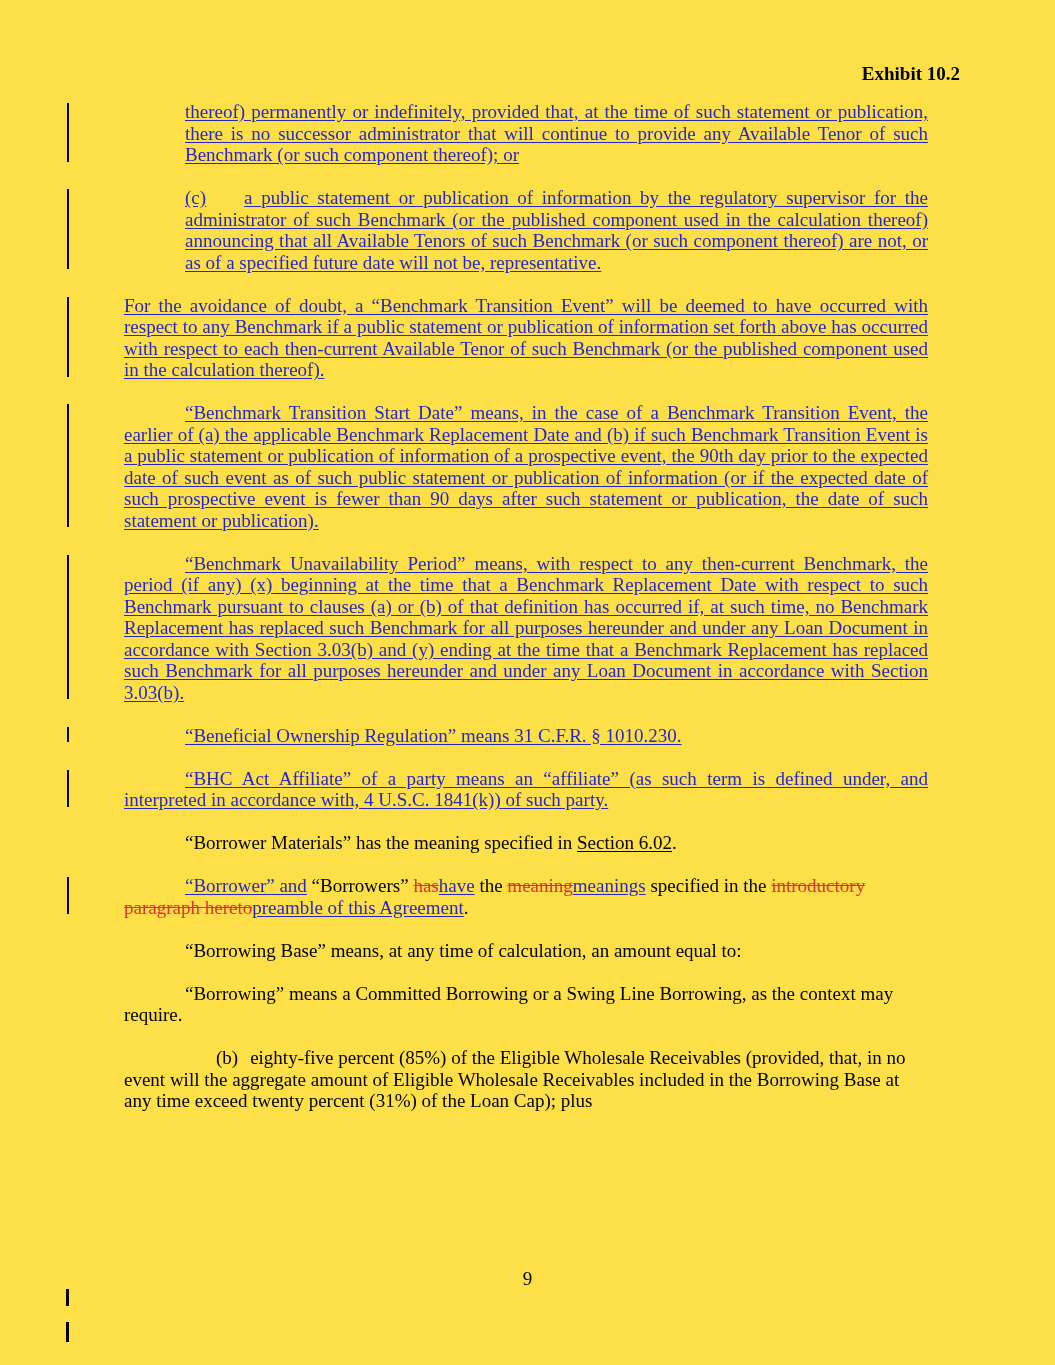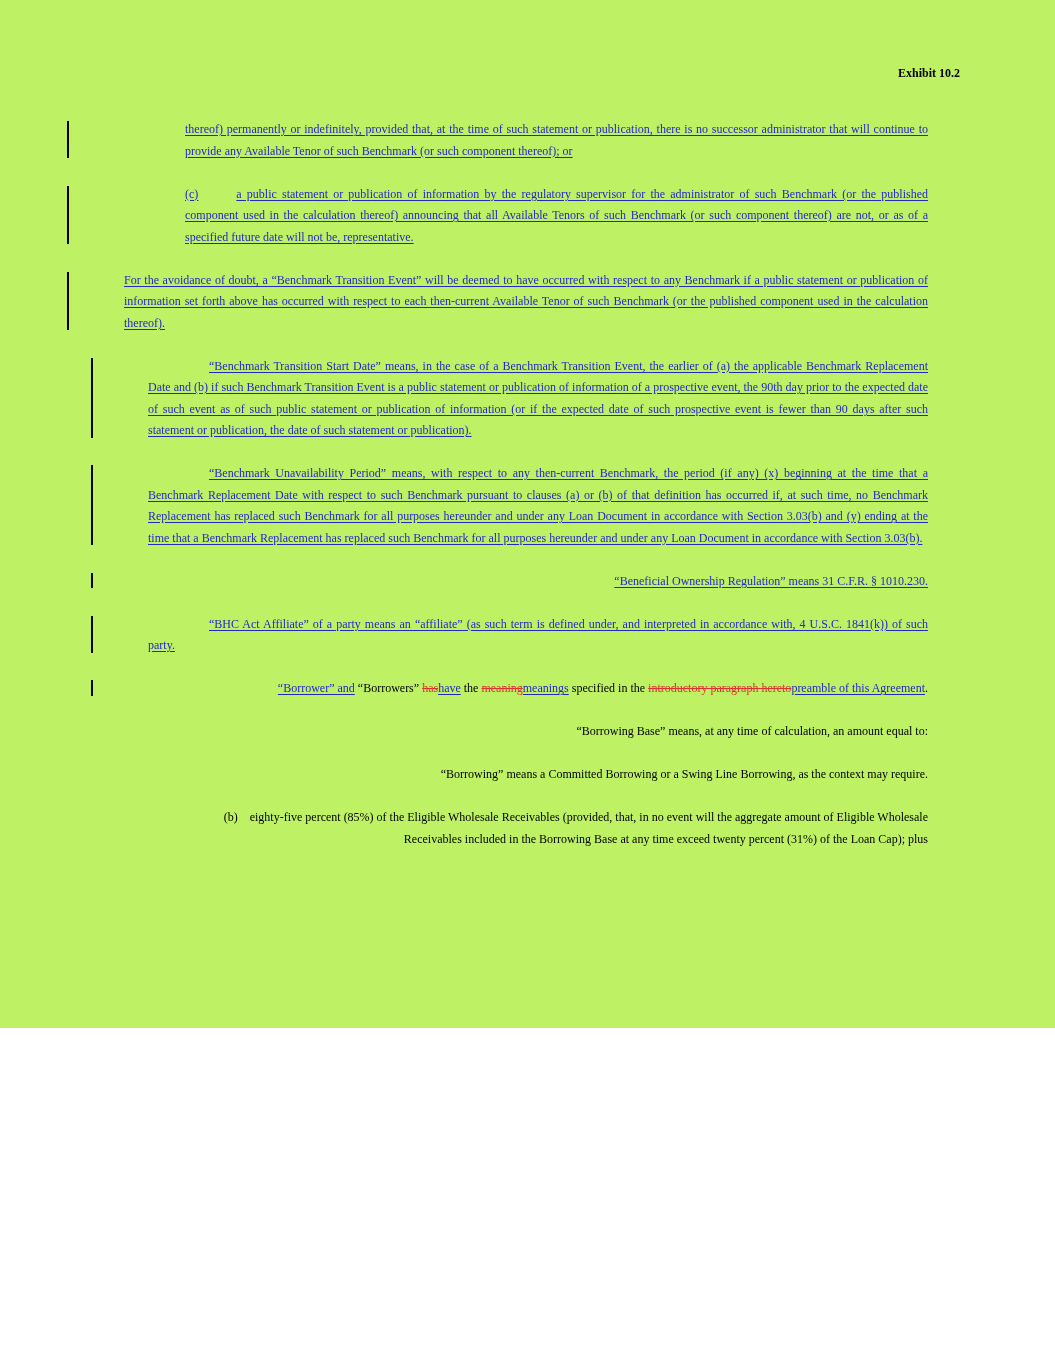--- a/index.html
+++ b/index.html
@@ -1,34 +1,34 @@
 <!DOCTYPE html>
 <html style="--ins-color: #2626c9; --del-color: #e03030; --bar-color: #000000;"><head>
 <meta charset="utf-8">
 <style>
   html,body{margin:0;padding:0;background:#ffffff;}
   .page{
     position:relative;
-    width:1055px;height:1028px;
-    background:#bef264;
+    width:1055px;height:1365px;
+    background:#fde047;
     font-family:"Liberation Serif","DejaVu Serif",serif;
-    font-size:12px;line-height:21.5px;color:#000;
+    font-size:19px;line-height:21.5px;color:#000;
     overflow:hidden;
   }
   .exhibit{
     position:absolute;top:63px;right:95px;
     font-weight:bold;
   }
   .content{
-    position:absolute;top:119px;left:124px;width:804px;
+    position:absolute;top:101px;left:124px;width:804px;
   }
-  .content p{margin:0 0 21.5px 0;position:relative;text-align:right;}
+  .content p{margin:0 0 21.5px 0;position:relative;}
   p.justify{text-align:justify;}
   p.block{margin-left:61px;margin-right:0;}
-  p.indent{text-indent:61px;margin-left:24px;}
+  p.indent{text-indent:61px;}
   p.list{text-indent:92px;}
   .bar{
     position:absolute;left:-57px;top:2px;bottom:4px;width:2px;
     background:var(--bar-color,#000);
   }
   p.block .bar{left:-118px;}
   .ins{color:var(--ins-color,#2626c9);text-decoration:underline;text-underline-offset:2px;}
   .del{color:var(--del-color,#e03030);text-decoration:line-through;}
   .plain{color:#000;}
   .link{color:#000;text-decoration:underline;text-underline-offset:2px;}
@@ -48,20 +48,21 @@
   <div class="exhibit">Exhibit 10.2</div>
 
   <div class="content">
       <p class="block justify"><span class="bar"></span><span class="ins">thereof) permanently or indefinitely, provided that, at the time of such statement or publication, there is no successor administrator that will continue to provide any Available Tenor of such Benchmark (or such component thereof); or</span></p>
       <p class="block justify"><span class="bar"></span><span class="ins">(c)</span><span class="tab"></span><span class="ins">a public statement or publication of information by the regulatory supervisor for the administrator of such Benchmark (or the published component used in the calculation thereof) announcing that all Available Tenors of such Benchmark (or such component thereof) are not, or as of a specified future date will not be, representative.</span></p>
       <p class="flush justify"><span class="bar"></span><span class="ins">For the avoidance of doubt, a “Benchmark Transition Event” will be deemed to have occurred with respect to any Benchmark if a public statement or publication of information set forth above has occurred with respect to each then-current Available Tenor of such Benchmark (or the published component used in the calculation thereof).</span></p>
       <p class="indent justify"><span class="bar"></span><span class="ins">“Benchmark Transition Start Date” means, in the case of a Benchmark Transition Event, the earlier of (a) the applicable Benchmark Replacement Date and (b) if such Benchmark Transition Event is a public statement or publication of information of a prospective event, the 90th day prior to the expected date of such event as of such public statement or publication of information (or if the expected date of such prospective event is fewer than 90 days after such statement or publication, the date of such statement or publication).</span></p>
       <p class="indent justify"><span class="bar"></span><span class="ins">“Benchmark Unavailability Period” means, with respect to any then-current Benchmark, the period (if any) (x) beginning at the time that a Benchmark Replacement Date with respect to such Benchmark pursuant to clauses (a) or (b) of that definition has occurred if, at such time, no Benchmark Replacement has replaced such Benchmark for all purposes hereunder and under any Loan Document in accordance with Section 3.03(b) and (y) ending at the time that a Benchmark Replacement has replaced such Benchmark for all purposes hereunder and under any Loan Document in accordance with Section 3.03(b).</span></p>
       <p class="indent"><span class="bar"></span><span class="ins">“Beneficial Ownership Regulation” means 31 C.F.R. § 1010.230.</span></p>
       <p class="indent justify"><span class="bar"></span><span class="ins">“BHC Act Affiliate” of a party means an “affiliate” (as such term is defined under, and interpreted in accordance with, 4 U.S.C. 1841(k)) of such party.</span></p>
+      <p class="indent"><span class="plain">“Borrower Materials” has the meaning specified in </span><span class="link">Section 6.02</span><span class="plain">.</span></p>
       <p class="indent"><span class="bar"></span><span class="ins">“Borrower” and</span><span class="plain"> “Borrowers” </span><span class="del">has</span><span class="ins">have</span><span class="plain"> the </span><span class="del">meaning</span><span class="ins">meanings</span><span class="plain"> specified in the </span><span class="del">introductory paragraph hereto</span><span class="ins">preamble of this Agreement</span><span class="plain">.</span></p>
       <p class="indent"><span class="plain">“Borrowing Base” means, at any time of calculation, an amount equal to:</span></p>
       <p class="indent"><span class="plain">“Borrowing” means a Committed Borrowing or a Swing Line Borrowing, as the context may require.</span></p>
       <p class="list"><span class="plain">(b)</span><span class="tabsm"></span><span class="plain">eighty-five percent (85%) of the Eligible Wholesale Receivables (provided, that, in no event will the aggregate amount of Eligible Wholesale Receivables included in the Borrowing Base at any time exceed twenty percent (31%) of the Loan Cap); plus</span></p>
     </div>
 
   <div class="page-number">9</div>
 
   <span class="stub stub-1"></span>
   <span class="stub stub-2"></span>

